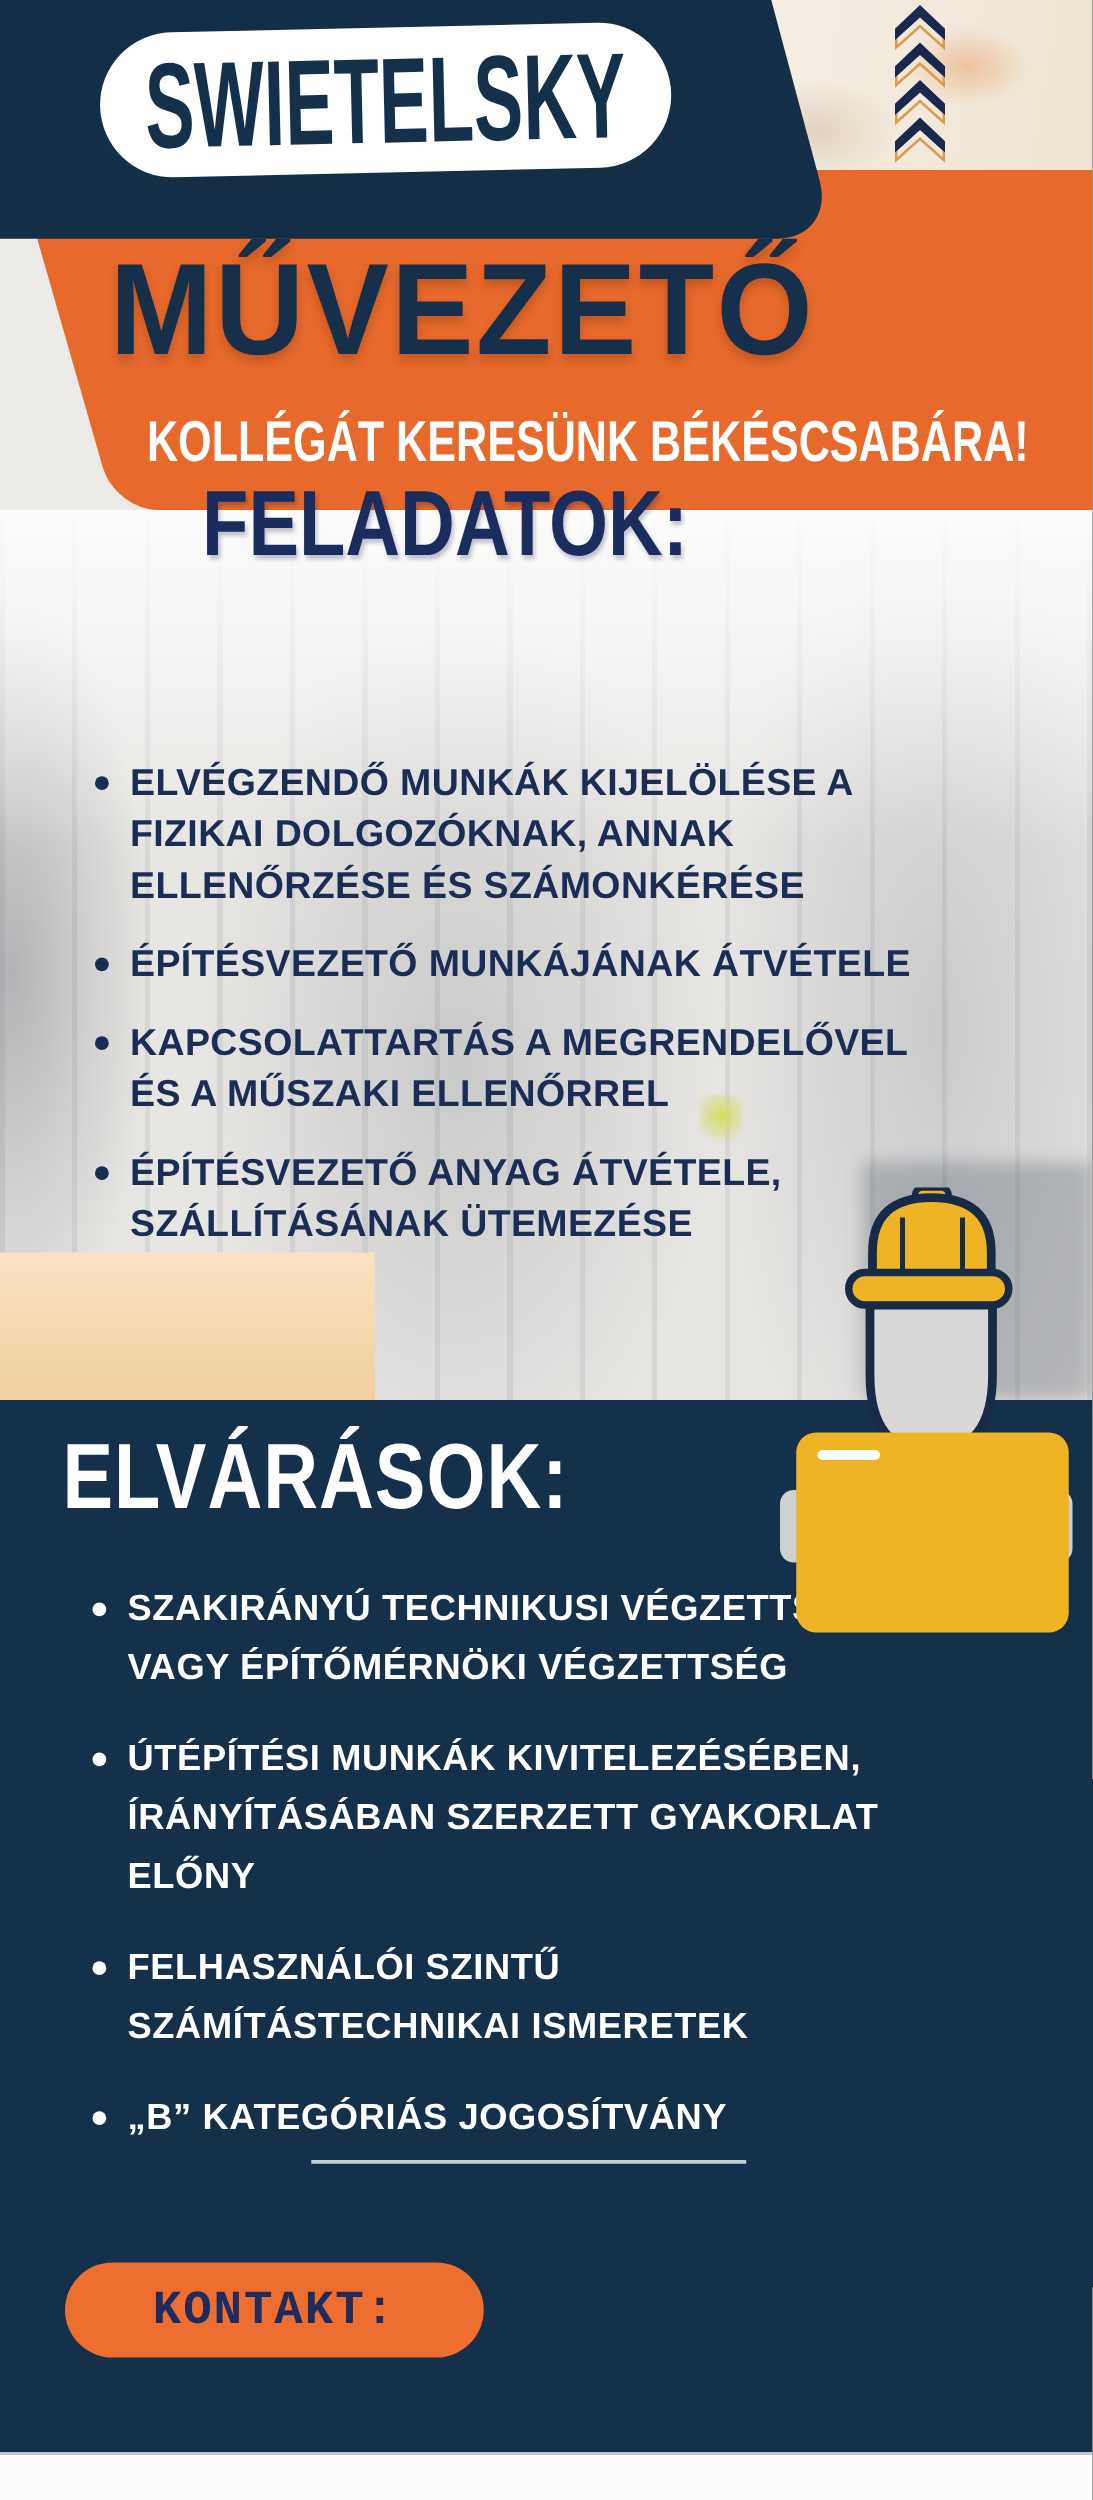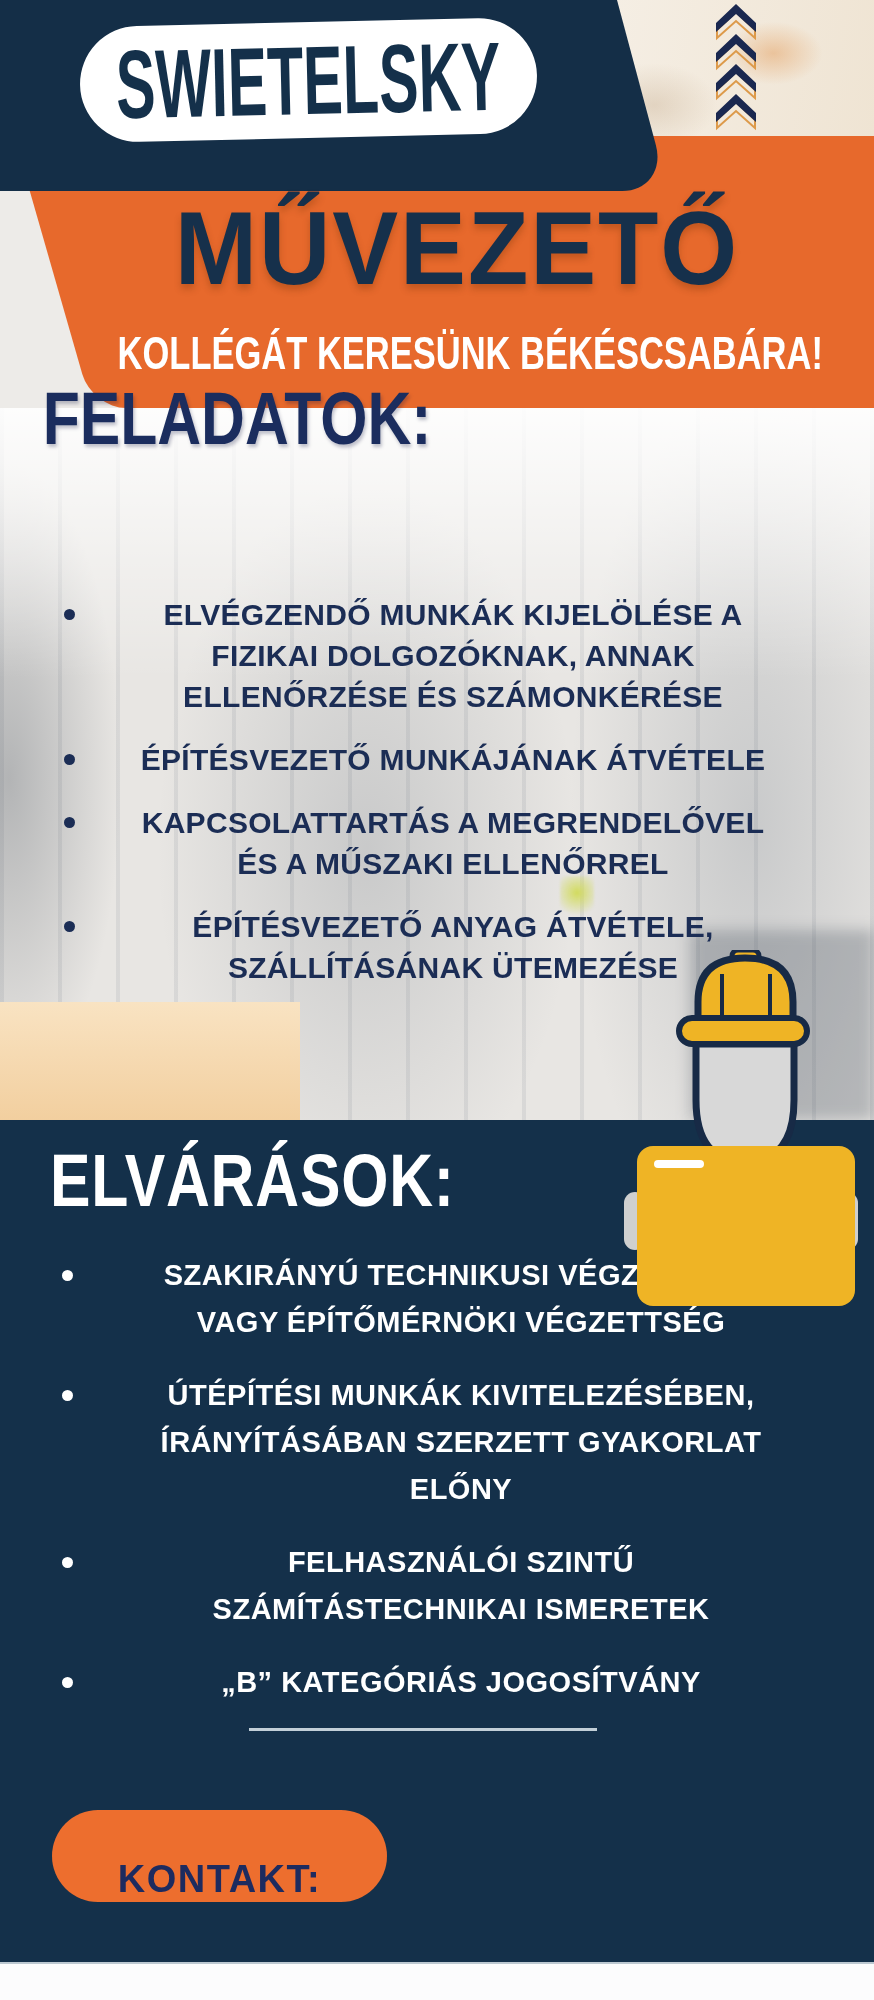--- a/index.html
+++ b/index.html
@@ -63,44 +63,44 @@
     display:inline-block; transform:scaleX(0.61); white-space:nowrap; line-height:1;
   }
   .chevrons{
     position:absolute; left:712px; top:2px; width:48px; height:130px; z-index:3;
     display:flex; flex-direction:column;
   }
   .chevrons svg{overflow:visible; display:block;}
   
   .hero-title-wrap{
     position:absolute; left:0; top:192px; width:840px; z-index:3;
-    text-align:center; padding-left:73px; box-sizing:border-box;
+    text-align:left; padding-left:73px; box-sizing:border-box;
   }
   .hero-title{
     margin:0; font-size:104px; line-height:112px; color:#16304b; font-weight:700;
     display:inline-block; transform:scaleX(0.95); letter-spacing:2px; white-space:nowrap;
     text-shadow:0 5px 8px rgba(110,45,0,.30);
   }
   .hero-subtitle-wrap{
     position:absolute; left:0; top:328px; width:874px; z-index:3; text-align:right;
   }
   .hero-subtitle{
     font-size:46px; line-height:50px; color:#ffffff; font-weight:700;
     display:inline-block; transform:scaleX(0.75); white-space:nowrap; letter-spacing:0;
   }
   
   .tasks-heading-wrap{
-    position:absolute; left:0; top:378px; width:712px; z-index:2; 
+    position:absolute; left:0; top:378px; width:712px; z-index:2; text-align:center;
   }
   .tasks-heading{
     margin:0; font-size:74px; line-height:82px; color:#1b2d5e; font-weight:700;
     display:inline-block; transform:scaleX(0.82); white-space:nowrap;
     text-shadow:2px 3px 4px rgba(10,15,60,.25);
   }
-  ul.bullets{list-style:none; margin:0; padding:0;text-align:center;}
+  ul.bullets{list-style:none; margin:12px; padding:0;}
   ul.bullets li{position:relative; padding-left:28px;}
   ul.bullets li .txt{white-space:pre-line; display:block;}
   ul.bullets li::before{
     content:""; position:absolute; left:0; width:11px; height:11px; border-radius:50%;
   }
   .tasks-list{
     position:absolute; left:64px; top:594px; width:750px; z-index:2;
     color:#1b2d55; font-size:30px; line-height:41px; letter-spacing:.3px;
   }
   .tasks-list li{margin-bottom:22px;}
@@ -123,24 +123,24 @@
     color:#ffffff; font-size:29px; line-height:47px; letter-spacing:.5px;
   }
   .req-list li{margin-bottom:26px;}
   .req-list li::before{top:18px; background:#ffffff;}
   .divider{
     position:absolute; left:249px; top:1728px; width:348px; height:3px;
     background:#c2cfd8; z-index:5;
   }
   
   .kontakt-btn{
-    position:absolute; left:52px; top:1810px; width:335px; height:92px;
+    position:absolute; left:52px; top:1810px; width:335px; height:76px;
     background:#ed6e2e; border:none; border-radius:46px; z-index:5;
-    display:flex; align-items:flex-end; justify-content:center; cursor:pointer;
-    font-family:Liberation Sans, sans-serif;
+    display:flex; align-items:center; justify-content:center; cursor:pointer;
+    font-family:Liberation Mono, monospace;
   }
   .kontakt-btn span{
     font-size:38px; font-weight:700; color:#1d2b5f; letter-spacing:1.5px;
   }
   .contact-info{
     position:absolute; left:488px; top:1764px; z-index:5;
     color:#ffffff; font-size:38px; line-height:65px; font-weight:700; letter-spacing:.3px;
   }
   .bottom-strip{
     position:absolute; left:0; top:1962px; width:874px; height:38px;

